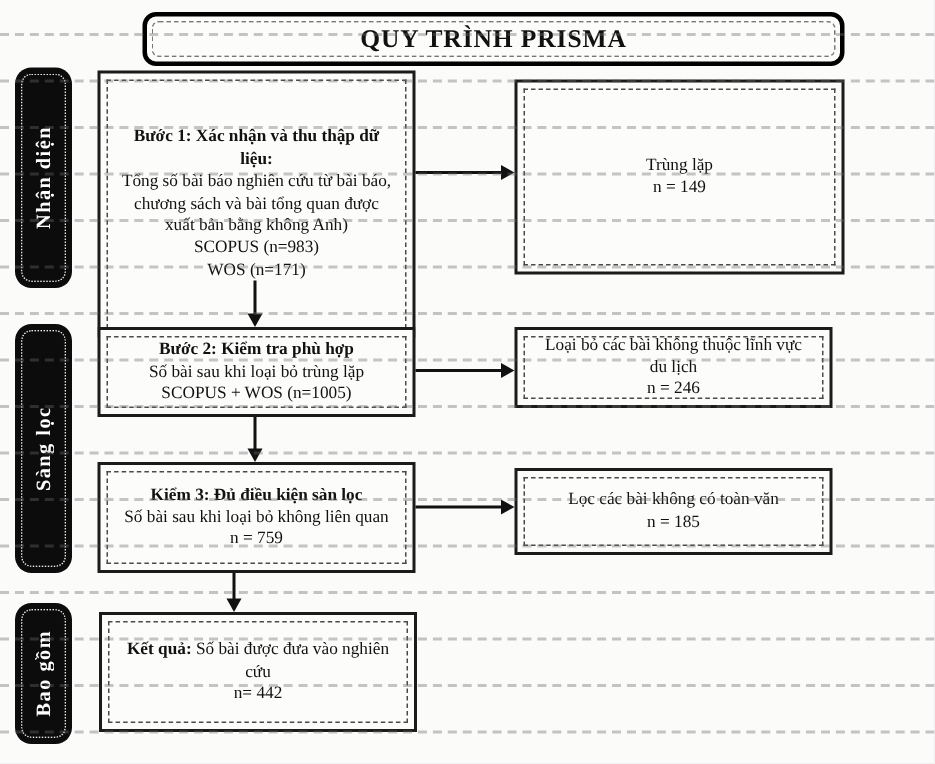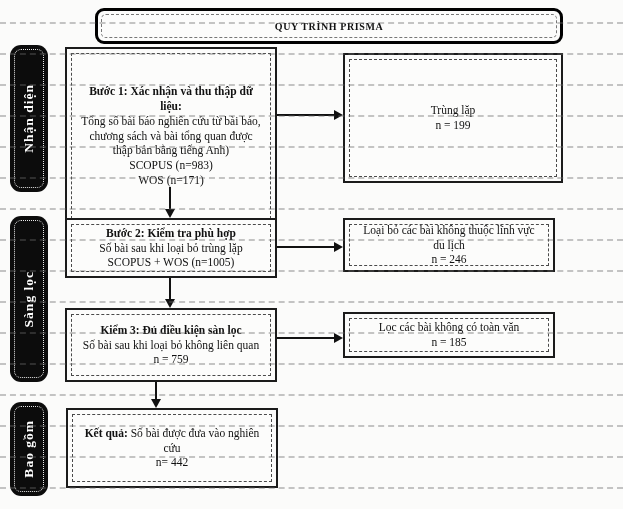--- a/index.html
+++ b/index.html
@@ -13,21 +13,21 @@
   .scanline { position:absolute; left:0; right:0; height:0;
     border-top:2px dashed rgba(105,105,105,.38); }
 
   
   .title-box {
     position:absolute; left:95px; top:8px; width:462px; height:30px;
     border:3px solid #000; border-radius:9px; background:#fcfcfb;
     display:flex; align-items:center; justify-content:center; z-index:2;
   }
   .title-inner { position:absolute; inset:3px; border:1px dashed #777; border-radius:5px; }
-  .title-text { position:relative; font-weight:bold; font-size:10px; letter-spacing:.6px; }
+  .title-text { position:relative; font-weight:bold; font-size:17px; letter-spacing:.6px; }
 
   
   .side {
     position:absolute; left:10px; width:38px; background:#0c0c0c;
     border-radius:11px; display:flex; align-items:center; justify-content:center; z-index:2;
   }
   .side-inner { position:absolute; inset:4px; border:1px dotted #e9e9e9; border-radius:7px; }
   .side-text {
     position:relative; writing-mode:vertical-rl; transform:rotate(180deg);
     color:#fff; font-weight:bold; font-size:13.5px; letter-spacing:1px; white-space:nowrap;
@@ -75,31 +75,31 @@
   </div>
   <div class="side" style="top:402px; height:94px;">
     <div class="side-inner"></div>
     <span class="side-text">Bao gồm</span>
   </div>
 
   <div class="box" style="left:65px; top:47px; width:212px; height:178px;">
     <div class="box-inner"></div>
     <div class="content">
       <div class="heading">Bước 1: Xác nhận và thu thập dữ liệu:</div>
-      <div>Tổng số bài báo nghiên cứu từ bài báo, chương sách và bài tổng quan được thập bản bằng tiếng Anh)</div>
+      <div>Tổng số bài báo nghiên cứu từ bài báo, chương sách và bài tổng quan được xuất bản bằng không Anh)</div>
       <div>SCOPUS (n=983)</div>
       <div>WOS (n=171)</div>
     </div>
   </div>
 
   <div class="box" style="left:343px; top:53px; width:220px; height:130px;">
     <div class="box-inner"></div>
     <div class="content">
       <div>Trùng lặp</div>
-      <div>n = 199</div>
+      <div>n = 149</div>
     </div>
   </div>
 
   <div class="box" style="left:65px; top:218px; width:212px; height:60px;">
     <div class="box-inner"></div>
     <div class="content">
       <div class="heading">Bước 2: Kiểm tra phù hợp</div>
       <div>Số bài sau khi loại bỏ trùng lặp</div>
       <div>SCOPUS + WOS (n=1005)</div>
     </div>
@@ -115,21 +115,21 @@
 
   <div class="box" style="left:65px; top:308px; width:212px; height:74px;">
     <div class="box-inner"></div>
     <div class="content">
       <div class="heading">Kiểm 3: Đủ điều kiện sàn lọc</div>
       <div>Số bài sau khi loại bỏ không liên quan</div>
       <div>n = 759</div>
     </div>
   </div>
 
-  <div class="box" style="left:343px; top:312px; width:212px; height:46px;">
+  <div class="box" style="left:343px; top:312px; width:212px; height:58px;">
     <div class="box-inner"></div>
     <div class="content">
       <div>Lọc các bài không có toàn văn</div>
       <div class="italic">n = 185</div>
     </div>
   </div>
 
   <div class="box" style="left:66px; top:408px; width:212px; height:80px;">
     <div class="box-inner"></div>
     <div class="content">

